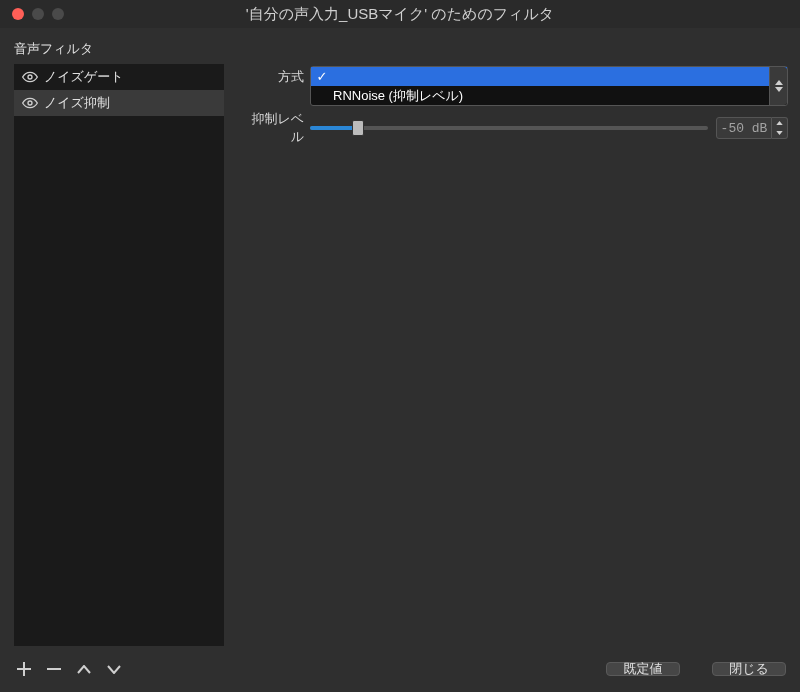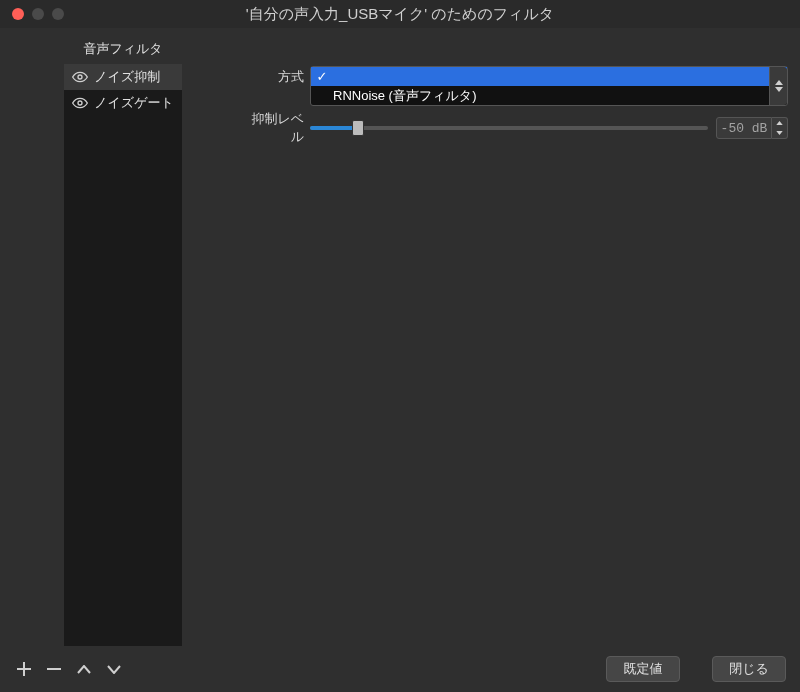--- a/index.html
+++ b/index.html
@@ -35,24 +35,23 @@
     text-align: center;
     font-size: 15px;
     color: #d0d0d0;
   }
   .content {
     display: flex;
     height: calc(100% - 28px - 46px);
   }
   .sidebar {
     width: 224px;
-    padding: 12px 0 0 22px;
+    padding: 12px 0 0 14px;
     display: flex;
     flex-direction: column;
-    align-items: center;
   }
   .sidebar-title {
     font-size: 13px;
     margin-bottom: 6px;
     color: #e0e0e0;
   }
   .filter-list {
     flex: 1;
     background: #1a1a1a;
     border: none;
@@ -204,21 +203,21 @@
     display: flex;
     align-items: center;
     justify-content: center;
     color: #cfcfcf;
     cursor: pointer;
     font-size: 18px;
   }
   .spacer { flex: 1; }
   .btn {
     min-width: 74px;
-    height: 26px;
+    height: 14px;
     background: #464646;
     border: 1px solid #5a5a5a;
     border-radius: 4px;
     color: #e0e0e0;
     display: flex;
     align-items: center;
     justify-content: center;
     cursor: pointer;
     margin-left: 12px;
   }
@@ -234,52 +233,52 @@
     <div class="dot gray"></div>
     <div class="dot gray"></div>
   </div>
   <div class="title">'自分の声入力_USBマイク' のためのフィルタ</div>
 </div>
 
 <div class="content">
   <div class="sidebar">
     <div class="sidebar-title">音声フィルタ</div>
     <div class="filter-list">
+      <div class="filter-item dim">
+        <span class="eye-icon">
+          <svg viewBox="0 0 24 24" width="16" height="16" fill="none" stroke="#cfcfcf" stroke-width="2">
+            <path d="M1 12s4-7 11-7 11 7 11 7-4 7-11 7S1 12 1 12z"></path>
+              <circle cx="12" cy="12" r="3"></circle>
+          </svg>
+        </span>
+        <span>ノイズゲート</span>
+      </div>
       <div class="filter-item selected">
         <span class="eye-icon">
           <svg viewBox="0 0 24 24" width="16" height="16" fill="none" stroke="#cfcfcf" stroke-width="2">
             <path d="M1 12s4-7 11-7 11 7 11 7-4 7-11 7S1 12 1 12z"></path>
               <circle cx="12" cy="12" r="3"></circle>
           </svg>
         </span>
         <span>ノイズ抑制</span>
-      </div>
-      <div class="filter-item dim">
-        <span class="eye-icon">
-          <svg viewBox="0 0 24 24" width="16" height="16" fill="none" stroke="#cfcfcf" stroke-width="2">
-            <path d="M1 12s4-7 11-7 11 7 11 7-4 7-11 7S1 12 1 12z"></path>
-              <circle cx="12" cy="12" r="3"></circle>
-          </svg>
-        </span>
-        <span>ノイズゲート</span>
       </div>
     </div>
   </div>
 
   <div class="main">
     <div class="row">
       <div class="row-label">方式</div>
       <div class="dropdown-wrap">
         <div class="dropdown">
           <div class="dd-item sel">
             <span class="dd-check">✓</span>
           </div>
           <div class="dd-item">
             <span class="dd-check"></span>
-            <span>RNNoise (音声フィルタ)</span>
+            <span>RNNoise (抑制レベル)</span>
           </div>
           <div class="dd-arrows">
             <svg width="8" height="5" viewBox="0 0 8 5">
                 <path d="M0 5 L4 0 L8 5 Z" fill="#cfcfcf"></path>
               </svg>
             <div style="height:2px"></div>
             <svg width="8" height="5" viewBox="0 0 8 5">
                 <path d="M0 0 L4 5 L8 0 Z" fill="#cfcfcf"></path>
               </svg>
           </div>

